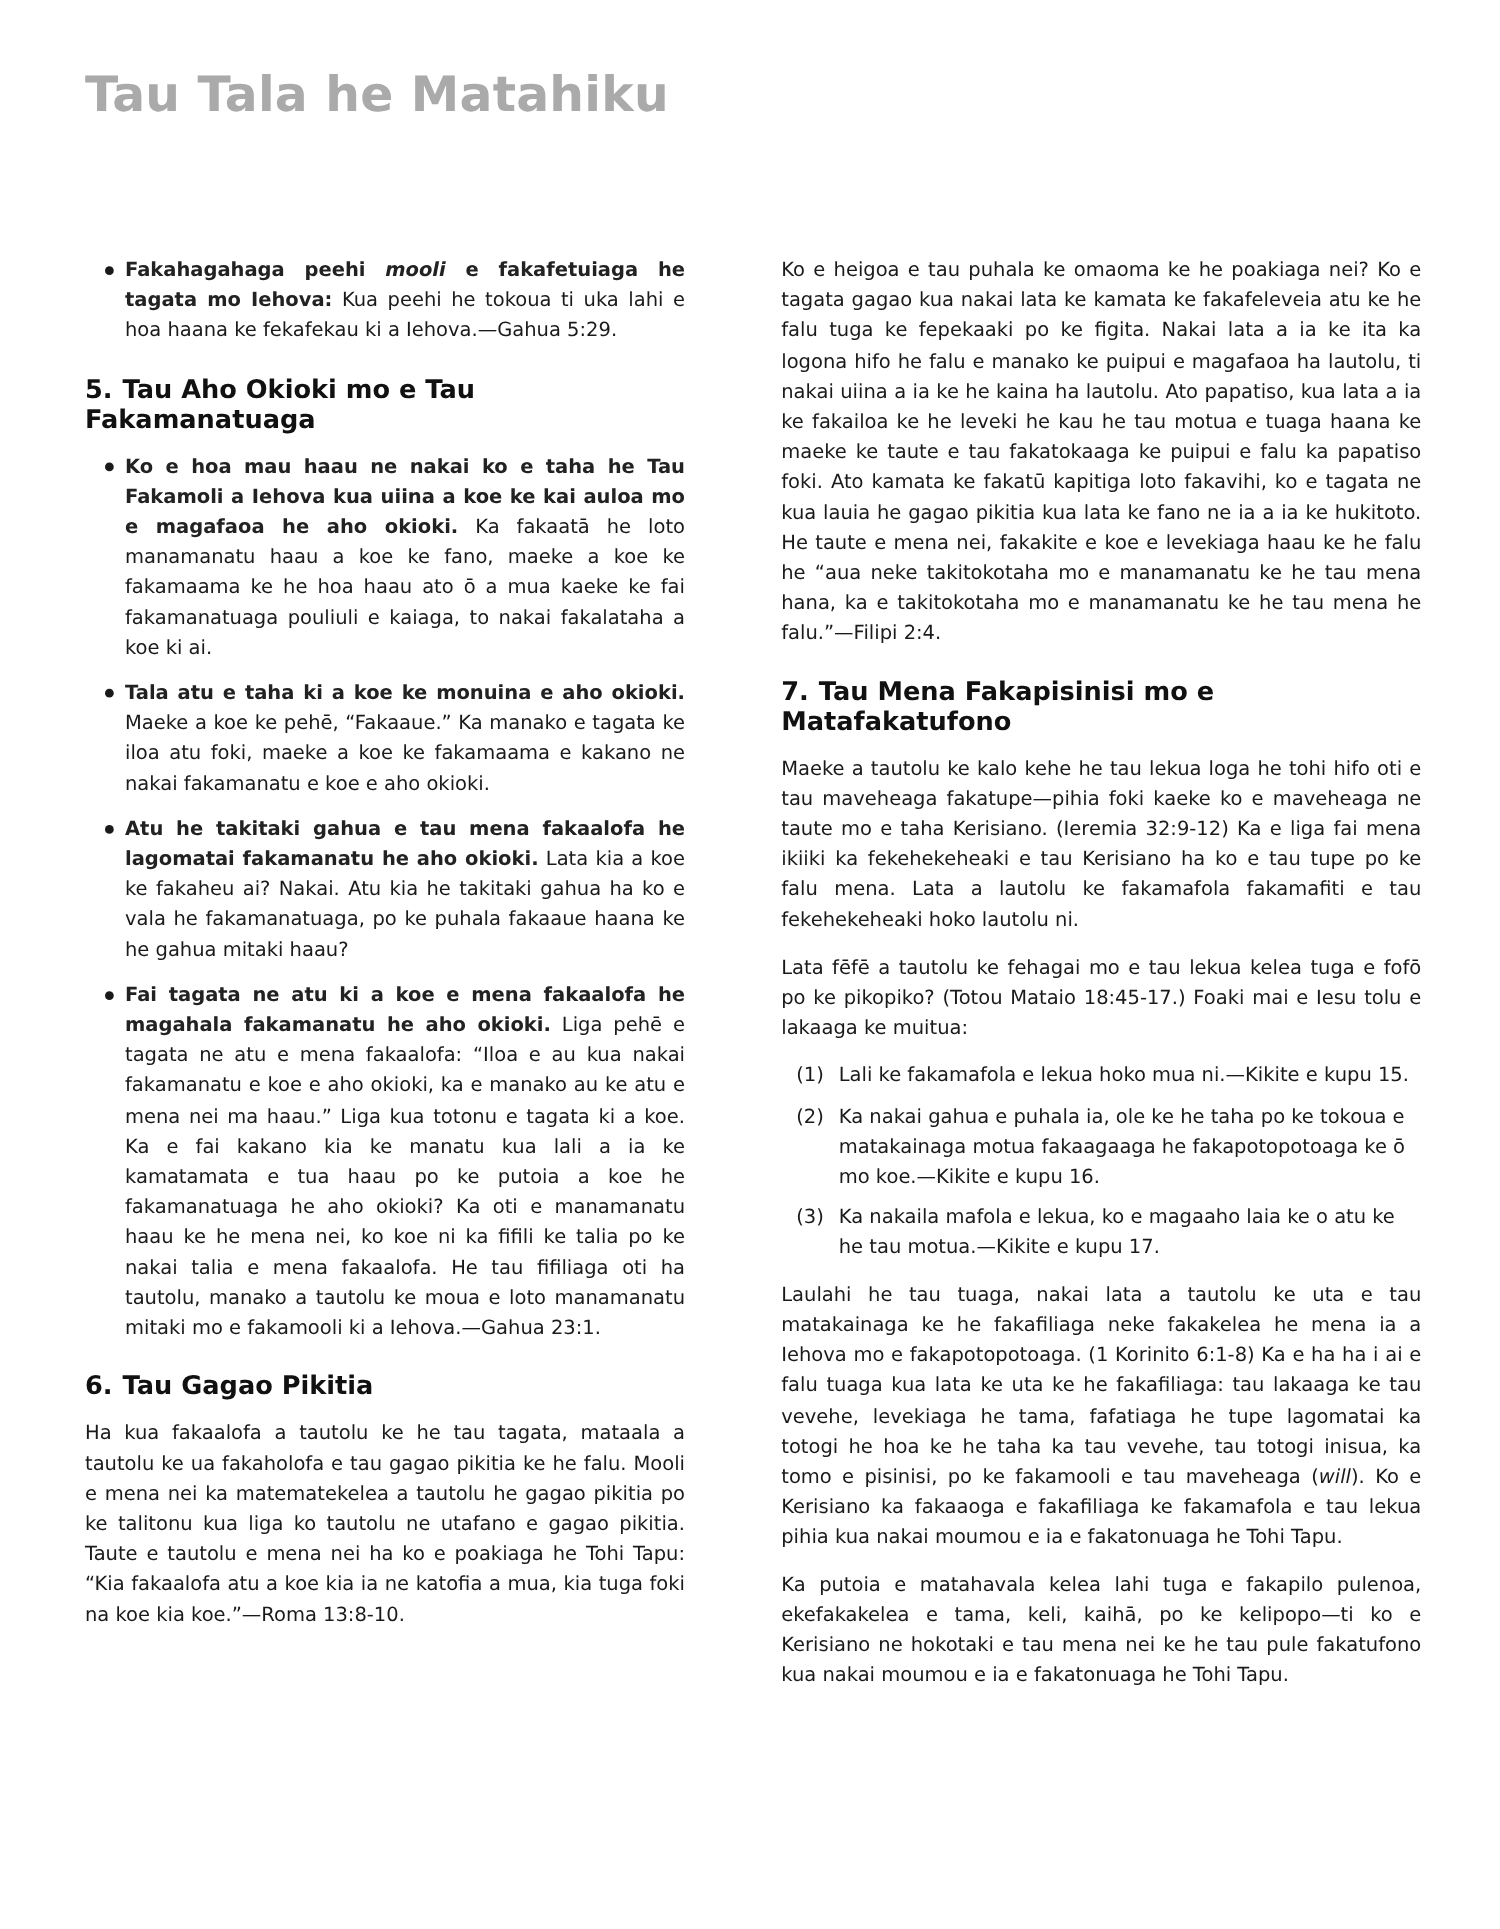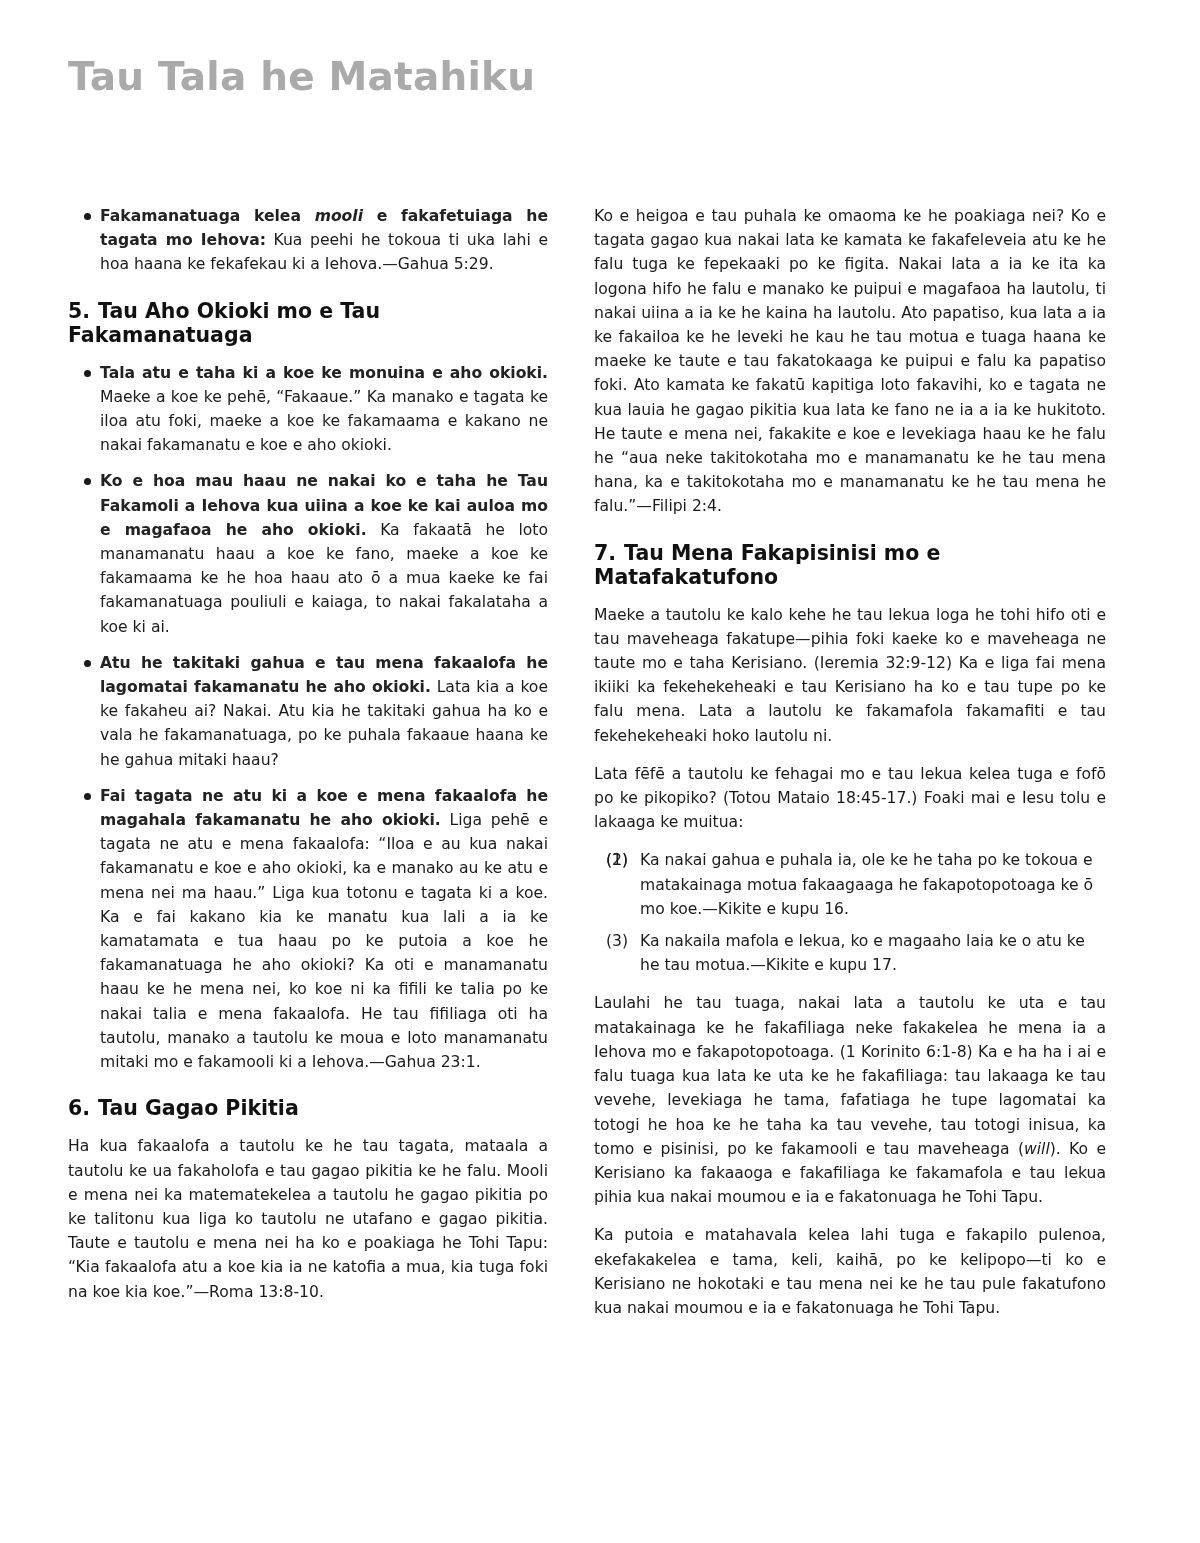--- a/index.html
+++ b/index.html
@@ -7,21 +7,21 @@
     width: 1200px; height: 1543px; position: relative; overflow: hidden;
     font-family: "DejaVu Sans", sans-serif; color: #1a1a1a;
   }
   .page-title {
     position: absolute; left: 68px; top: 54px;
     font-family: "DejaVu Sans", sans-serif; font-weight: bold;
     font-size: 39px; color: #aaaaaa; letter-spacing: 0.2px;
   }
   .col { position: absolute; top: 204px; width: 480px; }
   .col-left { left: 68px; }
-  .col-right { left: 594px; width: 512px; }
+  .col-right { left: 625px; width: 512px; }
   p, li {
     font-size: 15.6px; line-height: 24.2px; margin: 0;
     text-align: justify; hyphens: manual;
   }
   p { margin-bottom: 14px; }
   h2 {
     font-family: "DejaVu Sans", sans-serif; font-weight: bold;
     font-size: 20.5px; margin: 22px 0 14px 0; color: #111;
   }
   h2 .num { margin-right: 8px; }
@@ -39,34 +39,34 @@
 </style>
 </head>
 <body>
 
 <div class="page-title">Tau Tala he Matahiku</div>
 
 <div class="col col-left">
   <ul class="bullets">
     <li>
       <span class="dot"></span>
-      <span class="lead"><span>Fakamanatuaga kelea </span><i>mooli</i><span> e fakafetuiaga he tagata mo Iehova:</span></span><span> Kua peehi he tokoua ti uka lahi e hoa haana ke fekafekau ki a Iehova.—Gahua 5:29.</span>
+      <span class="lead"><span>Fakahagahaga peehi </span><i>mooli</i><span> e fakafetuiaga he tagata mo Iehova:</span></span><span> Kua peehi he tokoua ti uka lahi e hoa haana ke fekafekau ki a Iehova.—Gahua 5:29.</span>
     </li>
   </ul>
 
   <h2><span class="num">5.</span><span>Tau Aho Okioki mo e Tau Fakamanatuaga</span></h2>
 
   <ul class="bullets">
     <li>
       <span class="dot"></span>
-      <b>Tala atu e taha ki a koe ke monuina e aho okioki.</b><span> Maeke a koe ke pehē, “Fakaaue.” Ka manako e tagata ke iloa atu foki, maeke a koe ke fakamaama e kakano ne nakai fakamanatu e koe e aho okioki.</span>
+      <b>Ko e hoa mau haau ne nakai ko e taha he Tau Fakamoli a Iehova kua uiina a koe ke kai auloa mo e magafaoa he aho okioki.</b><span> Ka fakaatā he loto manamanatu haau a koe ke fano, maeke a koe ke fakamaama ke he hoa haau ato ō a mua kaeke ke fai fakamanatuaga pouliuli e kaiaga, to nakai fakalataha a koe ki ai.</span>
     </li>
     <li>
       <span class="dot"></span>
-      <b>Ko e hoa mau haau ne nakai ko e taha he Tau Fakamoli a Iehova kua uiina a koe ke kai auloa mo e magafaoa he aho okioki.</b><span> Ka fakaatā he loto manamanatu haau a koe ke fano, maeke a koe ke fakamaama ke he hoa haau ato ō a mua kaeke ke fai fakamanatuaga pouliuli e kaiaga, to nakai fakalataha a koe ki ai.</span>
+      <b>Tala atu e taha ki a koe ke monuina e aho okioki.</b><span> Maeke a koe ke pehē, “Fakaaue.” Ka manako e tagata ke iloa atu foki, maeke a koe ke fakamaama e kakano ne nakai fakamanatu e koe e aho okioki.</span>
     </li>
     <li>
       <span class="dot"></span>
       <b>Atu he takitaki gahua e tau mena fakaalofa he lagomatai fakamanatu he aho okioki.</b><span> Lata kia a koe ke fakaheu ai? Nakai. Atu kia he takitaki gahua ha ko e vala he fakamanatuaga, po ke puhala fakaaue haana ke he gahua mitaki haau?</span>
     </li>
     <li>
       <span class="dot"></span>
       <b>Fai tagata ne atu ki a koe e mena fakaalofa he magahala fakamanatu he aho okioki.</b><span> Liga pehē e tagata ne atu e mena fakaalofa: “Iloa e au kua nakai fakamanatu e koe e aho okioki, ka e manako au ke atu e mena nei ma haau.” Liga kua totonu e tagata ki a koe. Ka e fai kakano kia ke manatu kua lali a ia ke kamatamata e tua haau po ke putoia a koe he fakamanatuaga he aho okioki? Ka oti e manamanatu haau ke he mena nei, ko koe ni ka fifili ke talia po ke nakai talia e mena fakaalofa. He tau fifiliaga oti ha tautolu, manako a tautolu ke moua e loto manamanatu mitaki mo e fakamooli ki a Iehova.—Gahua 23:1.</span>
     </li>
   </ul>
@@ -76,20 +76,20 @@
 </div>
 
 <div class="col col-right">
   <p>Ko e heigoa e tau puhala ke omaoma ke he poakiaga nei? Ko e tagata gagao kua nakai lata ke kamata ke fakafeleveia atu ke he falu tuga ke fepekaaki po ke figita. Nakai lata a ia ke ita ka logona hifo he falu e manako ke puipui e magafaoa ha lautolu, ti nakai uiina a ia ke he kaina ha lautolu. Ato papatiso, kua lata a ia ke fakailoa ke he leveki he kau he tau motua e tuaga haana ke maeke ke taute e tau fakatokaaga ke puipui e falu ka papatiso foki. Ato kamata ke fakatū kapitiga loto fakavihi, ko e tagata ne kua lauia he gagao pikitia kua lata ke fano ne ia a ia ke hukitoto. He taute e mena nei, fakakite e koe e levekiaga haau ke he falu he “aua neke takitokotaha mo e manamanatu ke he tau mena hana, ka e takitokotaha mo e manamanatu ke he tau mena he falu.”—Filipi 2:4.</p>
 
   <h2><span class="num">7.</span><span>Tau Mena Fakapisinisi mo e Matafakatufono</span></h2>
   <p>Maeke a tautolu ke kalo kehe he tau lekua loga he tohi hifo oti e tau maveheaga fakatupe—pihia foki kaeke ko e maveheaga ne taute mo e taha Kerisiano. (Ieremia 32:9-12) Ka e liga fai mena ikiiki ka fekehekeheaki e tau Kerisiano ha ko e tau tupe po ke falu mena. Lata a lautolu ke fakamafola fakamafiti e tau fekehekeheaki hoko lautolu ni.</p>
   <p>Lata fēfē a tautolu ke fehagai mo e tau lekua kelea tuga e fofō po ke pikopiko? (Totou Mataio 18:45-17.) Foaki mai e Iesu tolu e lakaaga ke muitua:</p>
 
   <ol class="steps">
-    <li><span class="marker">(1)</span></li>
+    <li><span class="marker">(1)</span><span>Lali ke fakamafola e lekua hoko mua ni.—Kikite e kupu 15.</span></li>
     <li><span class="marker">(2)</span><span>Ka nakai gahua e puhala ia, ole ke he taha po ke tokoua e matakainaga motua fakaagaaga he fakapotopotoaga ke ō mo koe.—Kikite e kupu 16.</span></li>
     <li><span class="marker">(3)</span><span>Ka nakaila mafola e lekua, ko e magaaho laia ke o atu ke he tau motua.—Kikite e kupu 17.</span></li>
   </ol>
 
   <p><span>Laulahi he tau tuaga, nakai lata a tautolu ke uta e tau matakainaga ke he fakafiliaga neke fakakelea he mena ia a Iehova mo e fakapotopotoaga. (1 Korinito 6:1-8) Ka e ha ha i ai e falu tuaga kua lata ke uta ke he fakafiliaga: tau lakaaga ke tau vevehe, levekiaga he tama, fafatiaga he tupe lagomatai ka totogi he hoa ke he taha ka tau vevehe, tau totogi inisua, ka tomo e pisinisi, po ke fakamooli e tau maveheaga (</span><i>will</i><span>). Ko e Kerisiano ka fakaaoga e fakafiliaga ke fakamafola e tau lekua pihia kua nakai moumou e ia e fakatonuaga he Tohi Tapu.</span></p>
   <p>Ka putoia e matahavala kelea lahi tuga e fakapilo pulenoa, ekefakakelea e tama, keli, kaihā, po ke kelipopo—ti ko e Kerisiano ne hokotaki e tau mena nei ke he tau pule fakatufono kua nakai moumou e ia e fakatonuaga he Tohi Tapu.</p>
 </div>
 
 </body></html>

